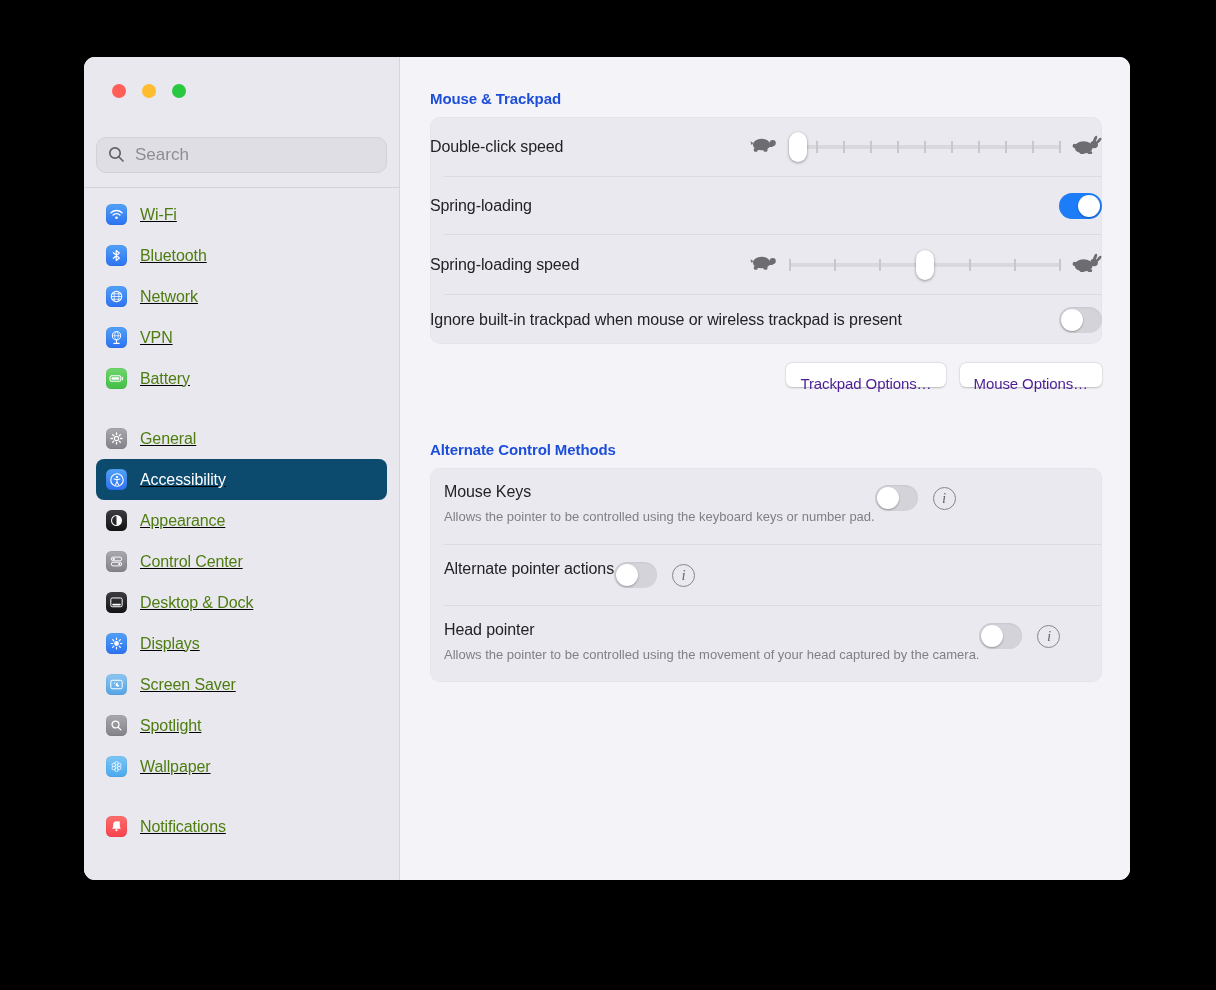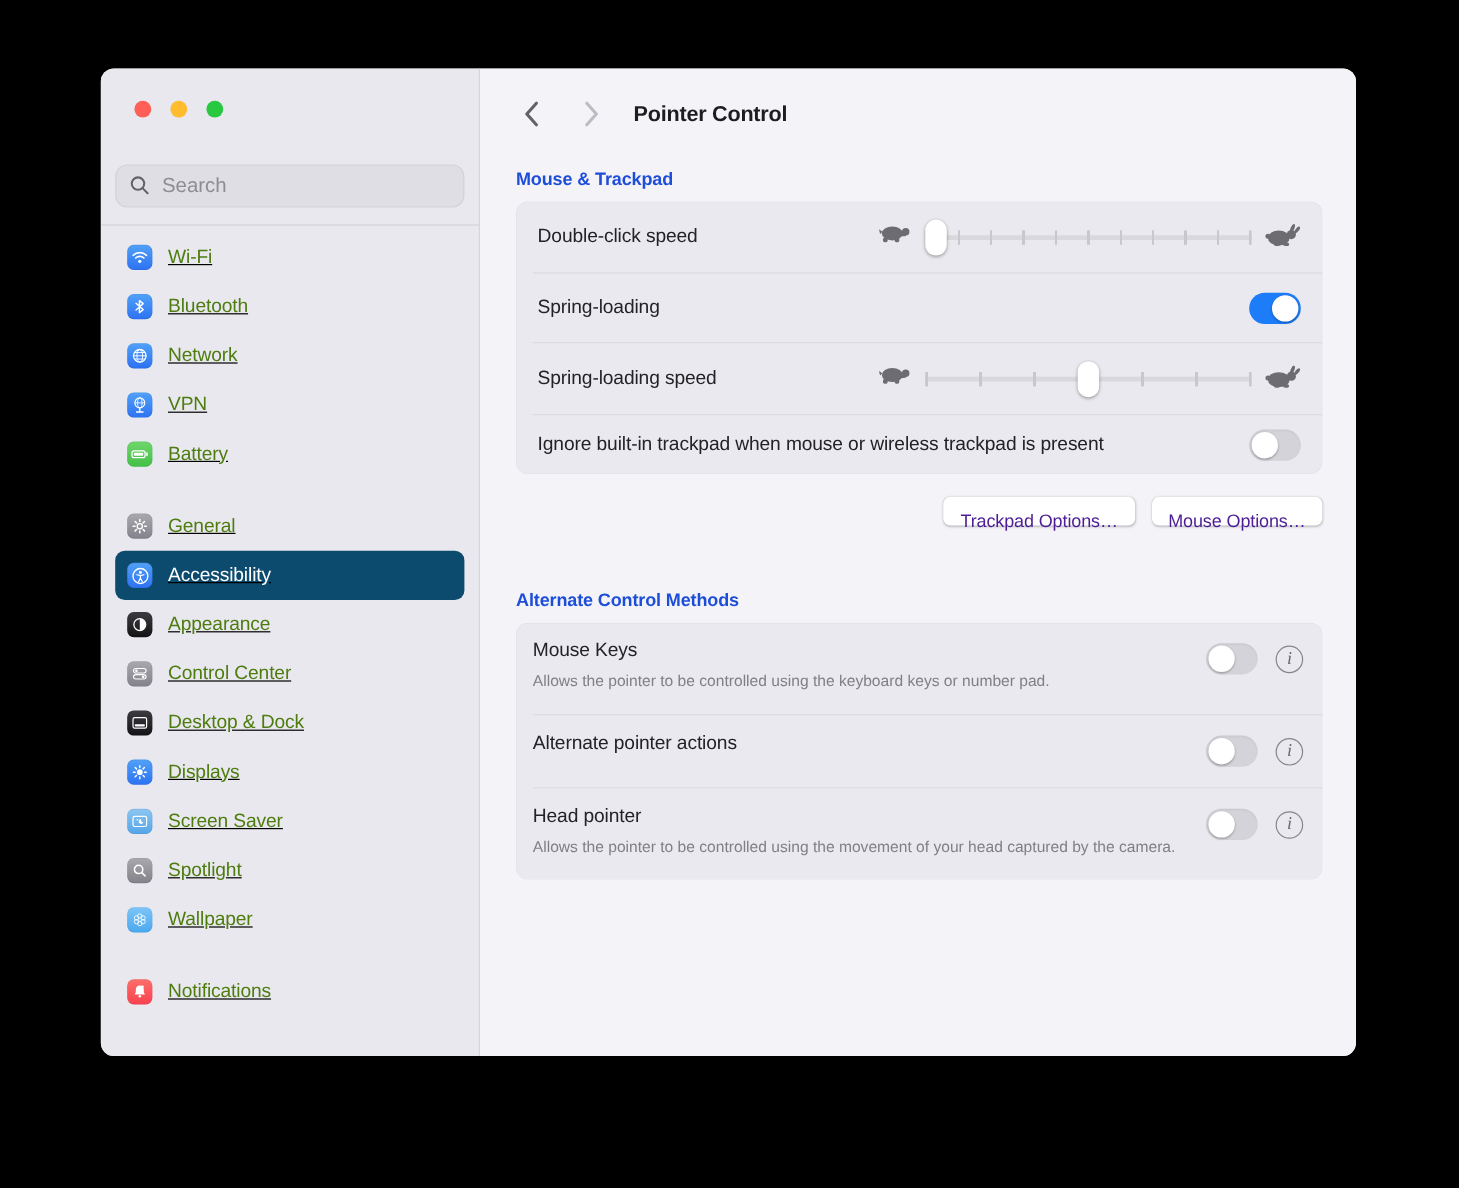--- a/index.html
+++ b/index.html
@@ -46,21 +46,21 @@
   
   .main { flex:1; background:#F4F3F8; padding:0 28px 0 30px; position:relative; }
   .nav-header { display:flex; align-items:center; margin-top:25px; height:26px; }
   .nav-btn { width:24px; height:24px; display:flex; align-items:center; justify-content:center; }
   .nav-btn + .nav-btn { margin-left:27px; }
   .page-title { font-size:18px; font-weight:bold; color:#1D1D1F; margin-left:23px; letter-spacing:-0.2px; }
   .section-title { font-size:15px; font-weight:bold; color:#1d4ed8; letter-spacing:-0.1px; }
   .st-1 { margin-top:33px; }
   .st-2 { margin-top:54px; }
   .card { background:#EAE9EF; border-radius:10px; margin-top:10px; box-shadow:inset 0 0 0 .5px rgba(0,0,0,.04); }
-  .row { display:flex; align-items:center; justify-content:space-between; padding:0 18px; }
+  .row { display:flex; align-items:center; justify-content:space-between; padding:0 0; }
   .row-sep { height:1px; background:#DCDBE1; margin-left:14px; }
   .row-label { font-size:16px; color:#232326; letter-spacing:-0.1px; }
   .row-label.wrap { max-width:520px; line-height:23px; padding:13px 0; }
   .r-slider { height:59px; }
   .r-toggle { height:57px; }
   .controls { display:flex; align-items:center; }
   .animal { flex:0 0 auto; }
   .slider { position:relative; width:272px; height:30px; margin:0 10px 0 9px; }
   .slider .track { position:absolute; left:0; right:0; top:13px; height:4px; border-radius:2px; background:#D9D8DE; }
   .slider .ticks { position:absolute; left:0; right:0; top:9px; height:12px; }
@@ -77,21 +77,21 @@
     position:absolute; top:2px; width:22px; height:22px; border-radius:50%; background:#FFFFFF;
     box-shadow:0 1px 2px rgba(0,0,0,.3);
   }
   .toggle.on .knob { right:2px; } .toggle.off .knob { left:2px; }
   .buttons-row { display:flex; justify-content:flex-end; gap:14px; margin-top:19px; }
   .push-btn {
     background:#FFFFFF; border:none; border-radius:6px; height:16px; padding:12px 14px;
     font-size:15px; color:#4c1d95; font-family:"Liberation Sans", sans-serif; letter-spacing:-0.1px;
     box-shadow:0 .5px 2px rgba(0,0,0,.22), 0 0 0 .5px rgba(0,0,0,.04);
   }
-  .arow { display:flex; justify-content:space-between; align-items:flex-start; padding:15px 16px 17px 14px; }
+  .arow { display:flex; align-items:flex-start; padding:15px 16px 17px 14px; }
   .arow .texts { max-width:545px; }
   .arow .desc { font-size:13px; color:#807F85; line-height:21px; margin-top:5px; max-width:540px; letter-spacing:0; }
   .arow .right { display:flex; align-items:center; gap:15px; margin-top:2px; }
   .info-icon {
     width:23px; height:23px; border-radius:50%; border:1.5px solid #86858B;
     display:flex; align-items:center; justify-content:center;
     font-family:"Liberation Serif", serif; font-style:italic; font-size:15px; color:#6A696F; flex:0 0 23px;
   }
 </style>
 </head>
@@ -292,33 +292,20 @@
               </svg>
           </span>
           <span class="side-label">Notifications</span>
         </div>
 
       </nav>
     </aside>
 
     <section class="main">
 
-      <div class="nav-header">
-        <span class="nav-btn">
-          <svg width="13" height="22" viewBox="0 0 13 22">
-              <path d="M11 2 3 11l8 9" stroke="#636366" stroke-width="2.6" fill="none" stroke-linecap="round" stroke-linejoin="round"></path>
-            </svg>
-        </span>
-        <span class="nav-btn">
-          <svg width="13" height="22" viewBox="0 0 13 22">
-              <path d="M2 2l8 9-8 9" stroke="#BDBCC2" stroke-width="2.6" fill="none" stroke-linecap="round" stroke-linejoin="round"></path>
-            </svg>
-        </span>
-        <h1 class="page-title">Pointer Control</h1>
-      </div>
 
       <h2 class="section-title st-1">Mouse &amp; Trackpad</h2>
 
       <div class="card">
 
         <div class="row r-slider">
           <span class="row-label">Double-click speed</span>
           <span class="controls">
             <span class="animal">
               <svg width="31" height="20" viewBox="0 0 32 20" fill="#6D6C71">

